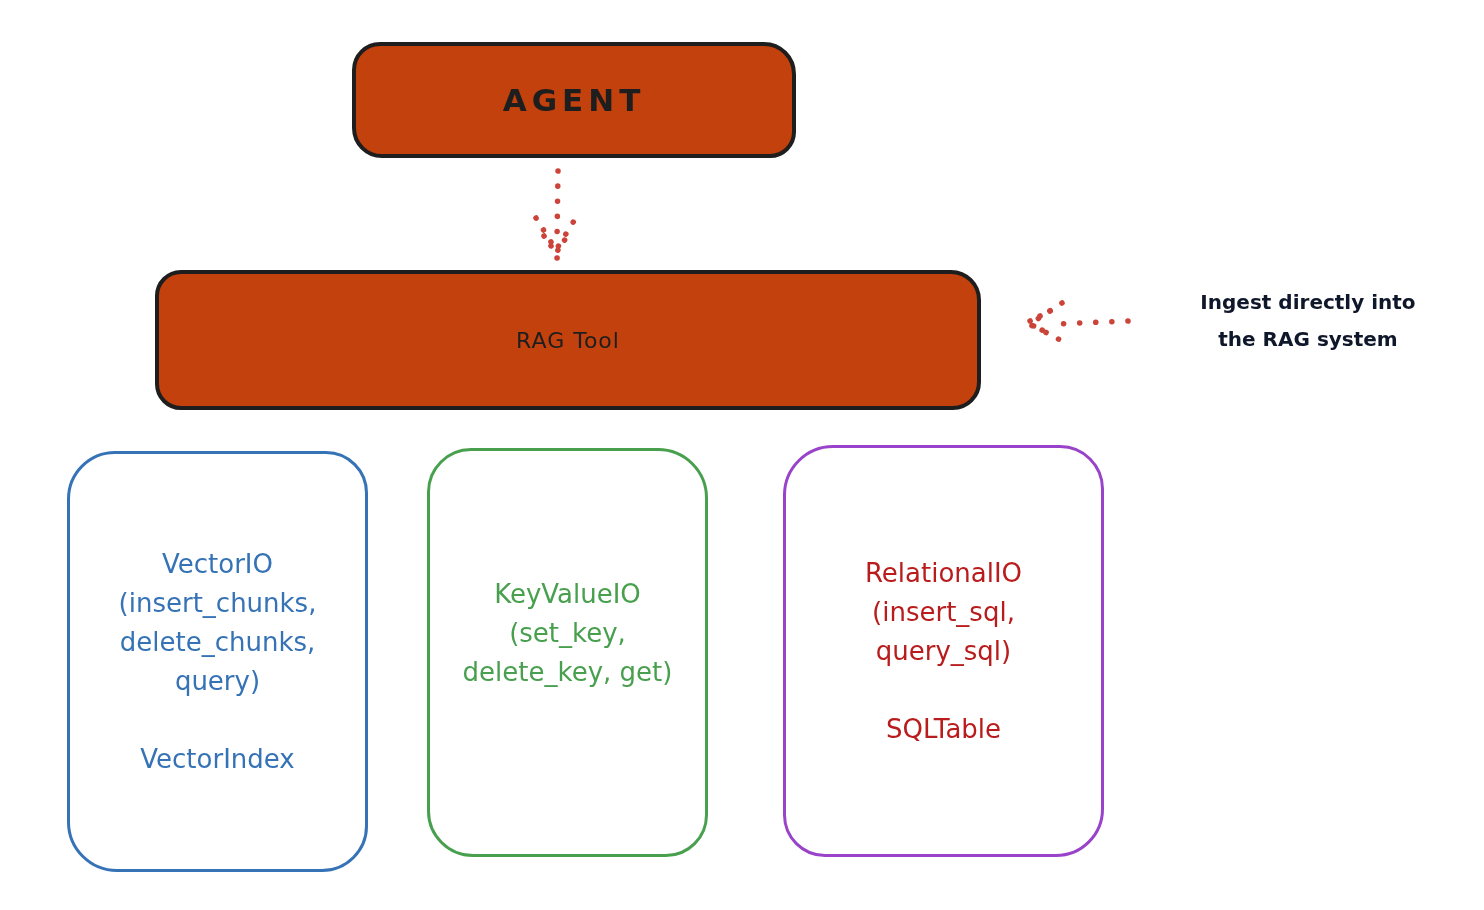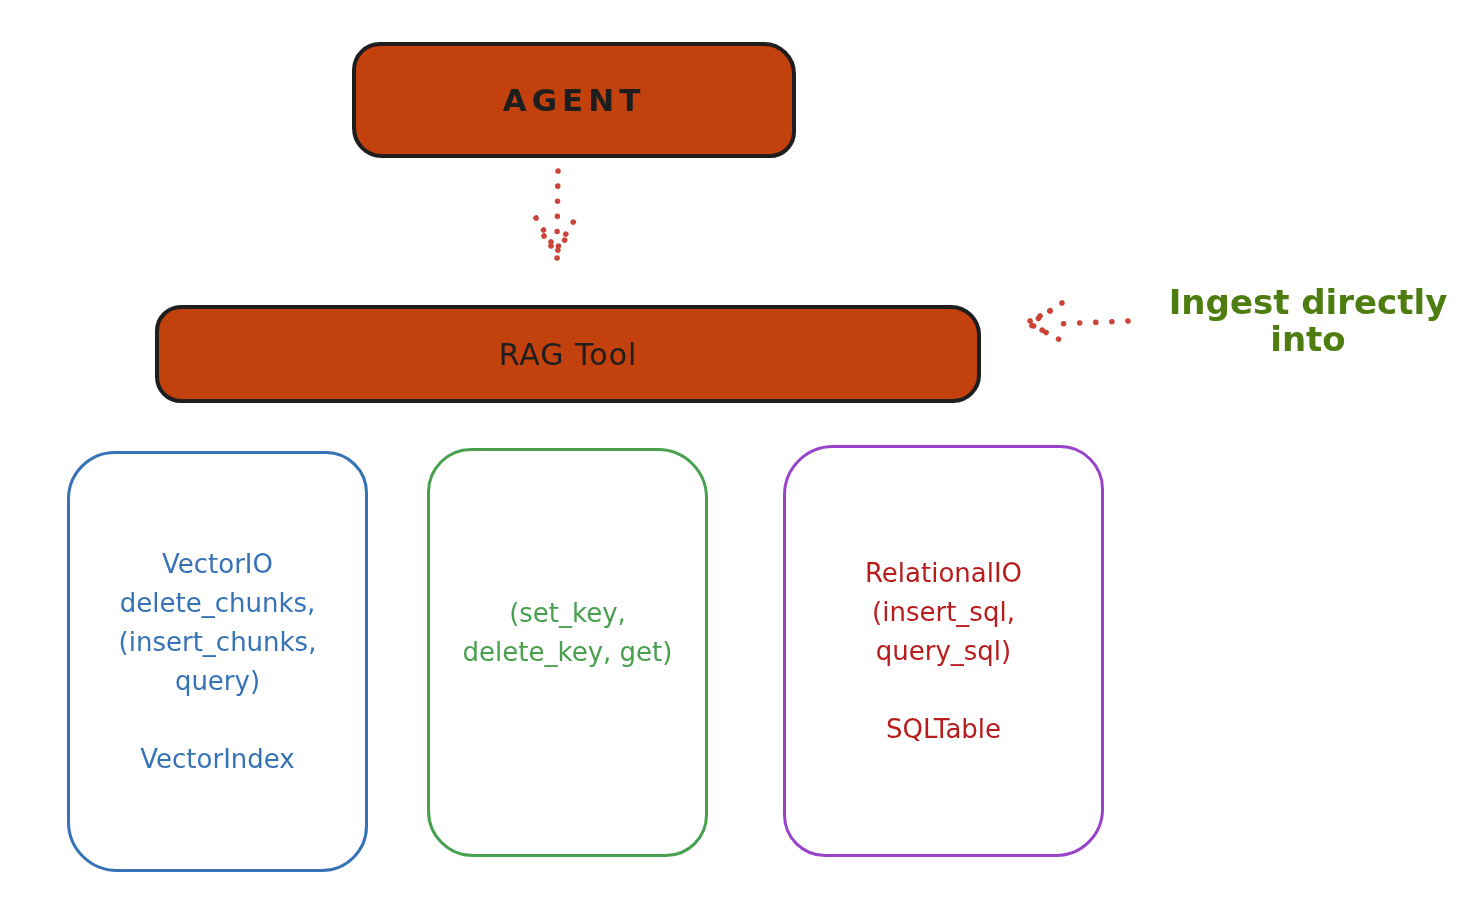--- a/index.html
+++ b/index.html
@@ -34,26 +34,25 @@
     left: 352px; top: 42px;
     width: 444px; height: 116px;
     border: 4px solid #1e1e1e;
     border-radius: 28px 32px 26px 30px;
     font-size: 31px;
     font-weight: bold;
     letter-spacing: 5px;
   }
   .rag-box {
     left: 155px; top: 270px;
-    width: 826px; height: 98px;
+    width: 826px; height: 140px;
     border: 4px solid #1e1e1e;
     border-radius: 26px 30px 28px 26px;
-    font-size: 30px;
+    font-size: 22px;
     letter-spacing: 1px;
-    margin-top: 35px;
   }
   .backend-box {
     display: flex;
     flex-direction: column;
     align-items: center;
     text-align: center;
     font-size: 26px;
     line-height: 39px;
     background: #ffffff;
   }
@@ -77,22 +76,22 @@
     width: 321px; height: 412px;
     border: 3.5px solid #9843c9;
     border-radius: 50px 44px 48px 42px;
     color: #b91c1c;
   }
   .annotation {
     position: absolute;
     left: 1140px; top: 284px;
     width: 336px;
     text-align: center;
-    color: #4d7c0f;
-    font-size: 34px;
+    color: #0f172a;
+    font-size: 20px;
     font-weight: bold;
     line-height: 37px;
   }
 </style>
 </head>
 <body>
 
 <div class="canvas">
 
   <svg class="arrows-layer" viewBox="0 0 1484 910" xmlns="http://www.w3.org/2000/svg">
@@ -114,32 +113,34 @@
   <div class="box agent-box">
     <span>AGENT</span>
   </div>
 
   <div class="box rag-box">
     <span>RAG Tool</span>
   </div>
 
   <div class="annotation">
     <div>Ingest directly into</div>
+    <div>the RAG system</div>
   </div>
 
   <div class="box backend-box backend-vector">
     <div>VectorIO</div>
+    <div>(insert_chunks,</div>
     <div>delete_chunks,</div>
-    <div>(insert_chunks,</div>
     <div>query)</div>
     <div class="spacer"></div>
     <div>VectorIndex</div>
   </div>
 
   <div class="box backend-box backend-keyvalue">
+    <div>KeyValueIO</div>
     <div>(set_key,</div>
     <div>delete_key, get)</div>
     <div class="spacer"></div>
   </div>
 
   <div class="box backend-box backend-relational">
     <div>RelationalIO</div>
     <div>(insert_sql,</div>
     <div>query_sql)</div>
     <div class="spacer"></div>

